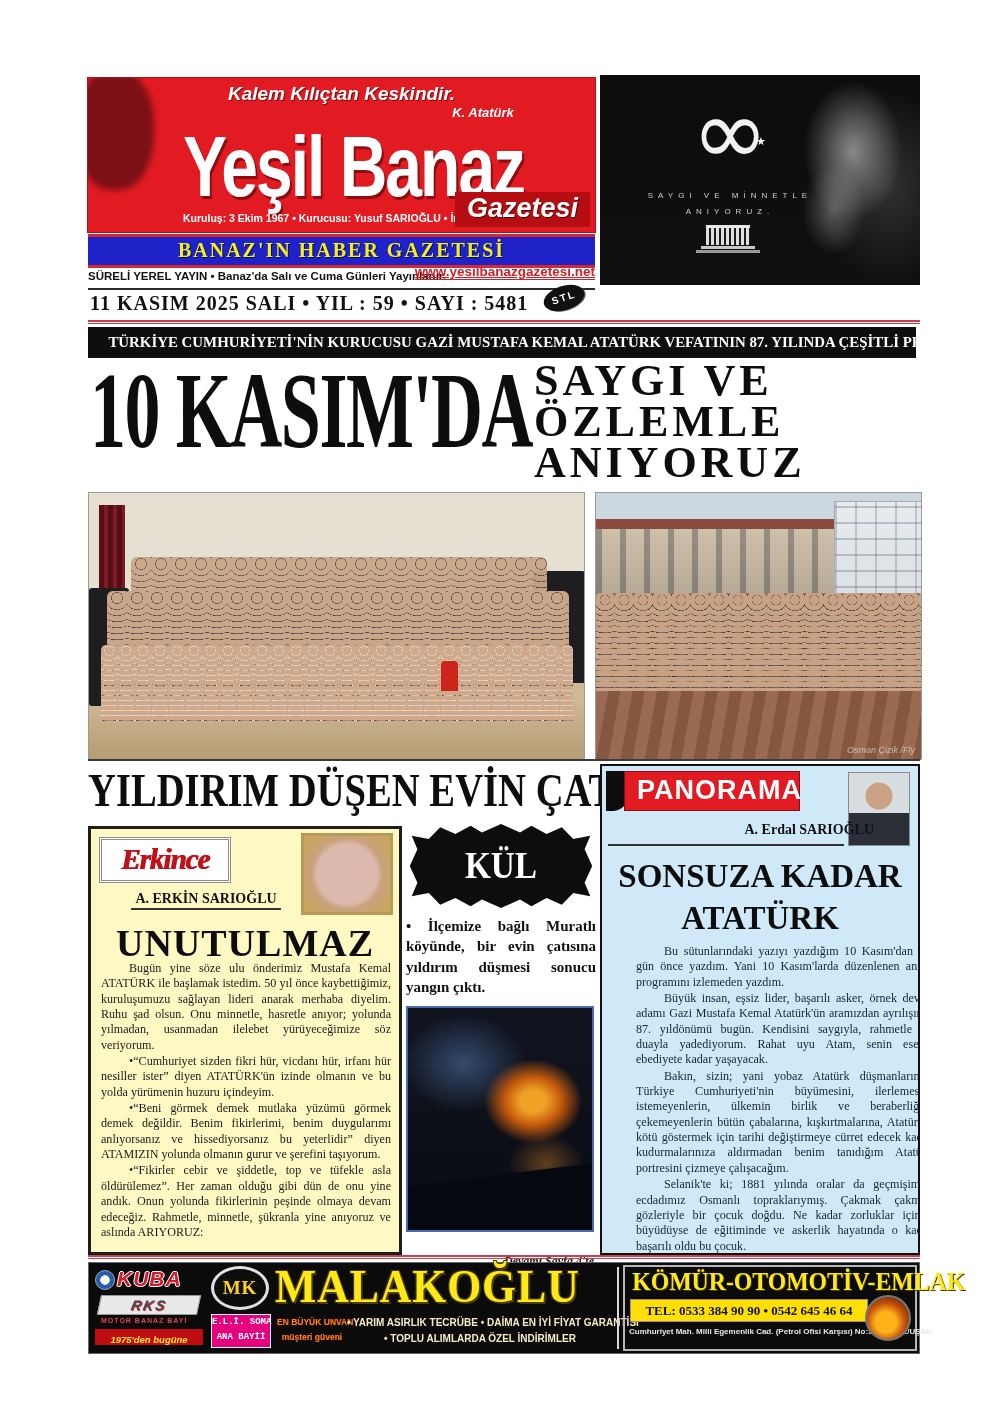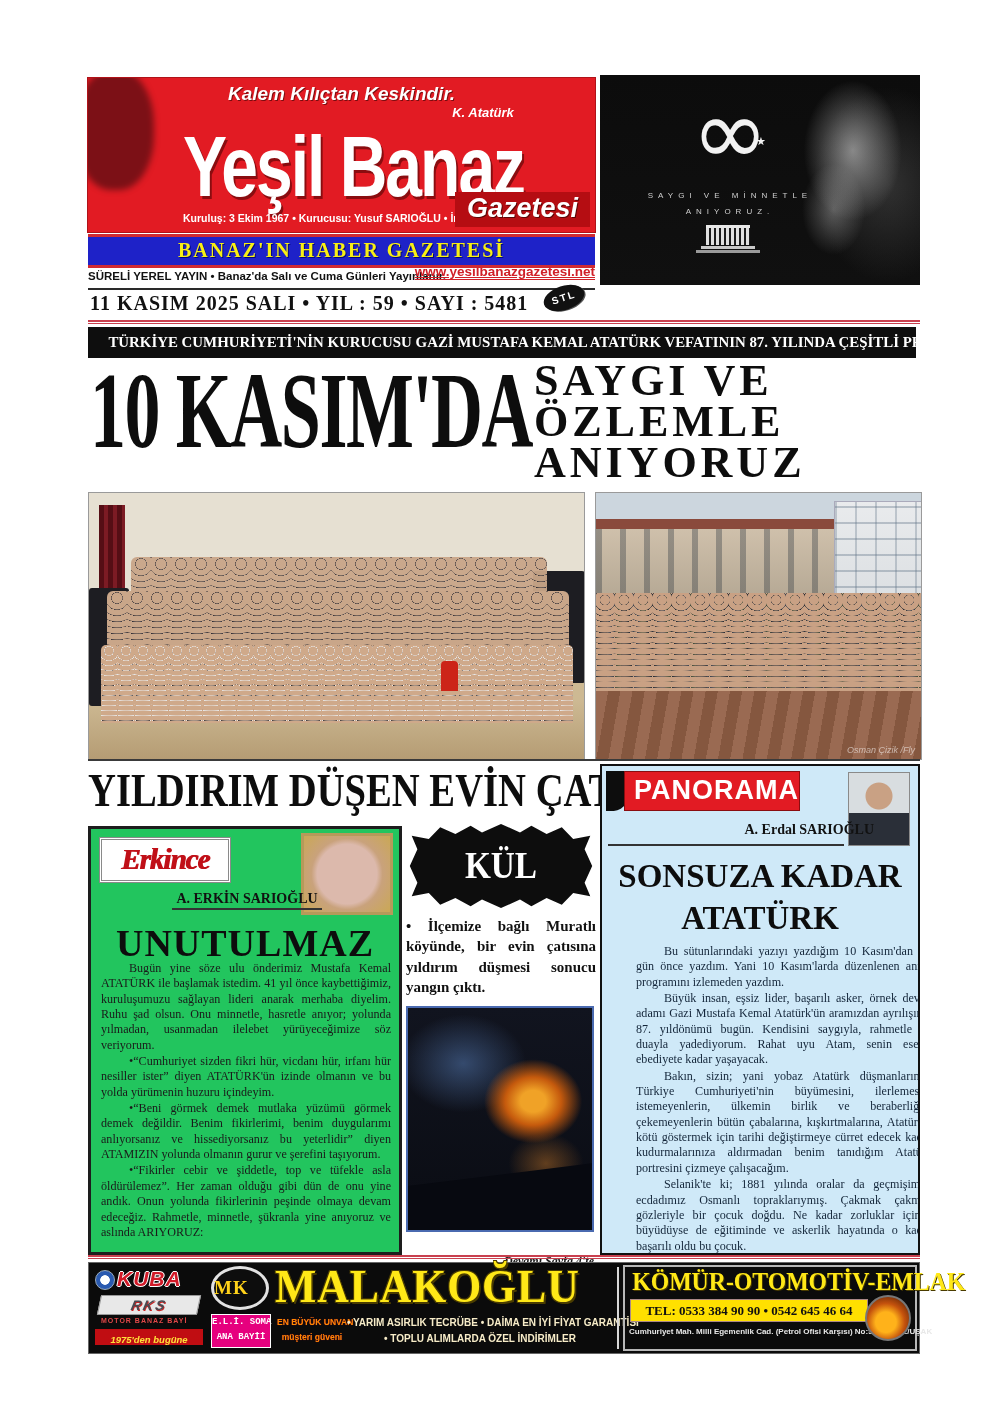--- a/index.html
+++ b/index.html
@@ -112,29 +112,29 @@
       repeating-linear-gradient(100deg,#9a6a52 0 12px,#85573f 12px 24px);}
   #pr-watermark{right:6px;bottom:4px;color:rgba(255,255,255,.55);font-style:italic;font-size:9px;
       font-family:"Liberation Sans",sans-serif;}
   #photos-underline{left:88px;top:759px;width:832px;height:2px;background:#3a3a3a;}
 
   
   #headline2{left:88px;top:764px;color:#0d0d0d;font-weight:bold;font-size:46px;white-space:nowrap;
       transform:scaleX(.84);transform-origin:left top;letter-spacing:0px;}
 
   
-  #erkince{left:88px;top:826px;width:314px;height:429px;background:#22c55e;border:3px solid #1d1d1d;
+  #erkince{left:88px;top:826px;width:314px;height:429px;background:#fef9c3;border:3px solid #1d1d1d;
       box-sizing:border-box;overflow:hidden;}
   #erkince-logo{left:8px;top:8px;width:132px;height:46px;background:#fff;border:3px double #8a8a8a;
       box-sizing:border-box;text-align:center;}
   #erkince-logo span{color:#c01018;font-weight:bold;font-style:italic;font-size:29px;line-height:38px;
       letter-spacing:-1px;text-shadow:1px 0 0 #c01018;}
   #erkince-medallion{right:6px;top:4px;width:92px;height:82px;border:3px solid #b59a5a;box-sizing:border-box;
       background:radial-gradient(circle at 50% 50%,#dcb9ac 0 52%,#c9a27c 62%,#caa855 100%);}
-  #erkince-author{left:0;top:62px;width:230px;text-align:center;font-weight:bold;font-size:14px;color:#111;margin-left:41px;}
+  #erkince-author{left:0;top:62px;width:230px;text-align:center;font-weight:bold;font-size:14px;color:#111;}
   #erkince-author i{display:inline-block;border-bottom:2px solid #333;padding:0 4px 1px;font-style:normal;}
   #erkince-title{left:0;top:92px;width:100%;text-align:center;font-weight:bold;font-size:38px;color:#0d0d0d;
       letter-spacing:1px;}
   #erkince-body{left:10px;top:132px;width:290px;}
   .article p{margin:0 0 1px 0;font-size:12.1px;line-height:1.27;text-align:justify;text-indent:28px;color:#1a1a1a;}
   .continuation{font-style:italic;font-weight:bold;font-size:12px;text-align:right;color:#1a1a1a;margin-top:18px;}
 
   
   #kul-badge{left:406px;top:824px;width:190px;height:84px;background:#0d0d0d;
       clip-path:polygon(2% 50%,6% 30%,3% 14%,12% 18%,18% 4%,26% 12%,34% 2%,40% 10%,50% 0%,60% 10%,66% 2%,
@@ -152,21 +152,21 @@
       linear-gradient(#11141f,#0a0c13);overflow:hidden;}
   #fire-roof{left:-10px;bottom:-34px;width:220px;height:90px;background:#070910;
       transform:rotate(-7deg);}
   #kul-cont{left:406px;top:1236px;width:188px;}
 
   
   #panorama{left:600px;top:764px;width:320px;height:491px;background:#cfe9f8;border:2px solid #111;
       box-sizing:border-box;overflow:hidden;}
   #pan-wedge{left:4px;top:5px;width:26px;height:40px;background:#0d0d0d;border-radius:0 0 70% 0;}
   #pan-label{left:22px;top:5px;width:176px;height:40px;background:#e21b23;border:1px solid #8a0d10;
-      text-align:right;box-sizing:border-box;}
+      text-align:left;box-sizing:border-box;padding-left:12px;}
   #pan-label span{color:#fff;font-family:"Liberation Sans",sans-serif;font-weight:bold;font-size:27px;
       line-height:37px;letter-spacing:1px;}
   #pan-headshot{right:8px;top:6px;width:60px;height:72px;border:1px solid #8a8a8a;background:
       radial-gradient(circle at 50% 32%,#c9a184 0 13px,rgba(0,0,0,0) 14px),
       linear-gradient(180deg,#d8dde0 0 56%,#2a2f38 56% 100%);}
   #pan-author{left:0;top:56px;width:240px;text-align:right;font-weight:bold;font-size:14px;color:#111;padding-left:32px;}
   #pan-rule{left:6px;top:78px;width:236px;height:2px;background:#333;}
   #pan-title1{left:0;top:92px;width:100%;text-align:center;font-weight:bold;font-size:33px;color:#0d0d0d;}
   #pan-title2{left:0;top:134px;width:100%;text-align:center;font-weight:bold;font-size:33px;color:#0d0d0d;}
   #pan-body{left:10px;top:178px;width:296px;margin-left:24px;}
@@ -184,21 +184,21 @@
   #rks-panel{left:4px;top:28px;width:100px;height:20px;background:#e8e8e8;transform:skewX(-12deg);
       text-align:center;border:1px solid #999;box-sizing:border-box;}
   #rks-panel span{color:#4a4a52;font-family:"Liberation Sans",sans-serif;font-weight:bold;font-style:italic;
       font-size:14px;line-height:18px;letter-spacing:2px;text-shadow:1px 1px 0 #c22;}
   #kuba-sub{left:6px;top:50px;width:100px;color:#e04848;font-family:"Liberation Sans",sans-serif;
       font-weight:bold;font-size:7px;letter-spacing:1px;}
   #kuba-since{left:0px;top:62px;width:108px;height:16px;background:#c00d12;text-align:center;}
   #kuba-since span{color:#ffe23a;font-family:"Liberation Sans",sans-serif;font-weight:bold;font-style:italic;
       font-size:9.5px;line-height:15px;}
   #mk-oval{left:122px;top:3px;width:58px;height:44px;border-radius:50%;background:#0d0d0d;
-      border:3px solid #e2e2e2;box-sizing:border-box;text-align:left;}
+      border:3px solid #e2e2e2;box-sizing:border-box;text-align:center;}
   #mk-oval span{color:#ffd21a;font-weight:bold;font-size:19px;line-height:37px;letter-spacing:1px;}
   #eli-box{left:122px;top:51px;width:60px;height:34px;background:#e6007e;border:1px solid #fff;
       box-sizing:border-box;text-align:center;}
   .eli-line{color:#fff;font-family:Liberation Mono, monospace;font-weight:bold;font-size:9px;line-height:15px;
       white-space:nowrap;}
   #orange-box{left:188px;top:52px;width:70px;height:34px;text-align:center;}
   .orange-line{color:#ff8a00;font-family:"Liberation Sans",sans-serif;font-weight:bold;font-size:8.5px;
       line-height:15px;white-space:nowrap;text-shadow:0 0 1px #803;}
   #malakoglu{left:186px;top:-4px;width:340px;color:#ffe817;font-weight:bold;font-size:47px;white-space:nowrap;
       letter-spacing:1px;transform:scaleX(.93);transform-origin:left top;
@@ -297,21 +297,21 @@
   <div id="erkince" class="abs">
     <div id="erkince-logo" class="abs">
       <span>Erkince</span>
     </div>
     <div id="erkince-medallion" class="abs"></div>
     <div id="erkince-author" class="abs">
       <i>A. ERKİN SARIOĞLU</i>
     </div>
     <div id="erkince-title" class="abs">UNUTULMAZ</div>
     <div id="erkince-body" class="abs article">
-      <p>Bugün yine söze ulu önderimiz Mustafa Kemal ATATÜRK ile başlamak istedim. 41 yıl önce kaybettiğimiz, kuruluşumuzu sağlayan lideri anarak merhaba diyelim. Ruhu şad olsun. Onu minnetle, hasretle anıyor; yolunda yılmadan, usanmadan ilelebet yürüyeceğimize söz veriyorum.</p>
+      <p>Bugün yine söze ulu önderimiz Mustafa Kemal ATATÜRK ile başlamak istedim. 50 yıl önce kaybettiğimiz, kuruluşumuzu sağlayan lideri anarak merhaba diyelim. Ruhu şad olsun. Onu minnetle, hasretle anıyor; yolunda yılmadan, usanmadan ilelebet yürüyeceğimize söz veriyorum.</p>
       <p>•“Cumhuriyet sizden fikri hür, vicdanı hür, irfanı hür nesiller ister” diyen ATATÜRK'ün izinde olmanın ve bu yolda yürümenin huzuru içindeyim.</p>
       <p>•“Beni görmek demek mutlaka yüzümü görmek demek değildir. Benim fikirlerimi, benim duygularımı anlıyorsanız ve hissediyorsanız bu yeterlidir” diyen ATAMIZIN yolunda olmanın gurur ve şerefini taşıyorum.</p>
       <p>•“Fikirler cebir ve şiddetle, top ve tüfekle asla öldürülemez”. Her zaman olduğu gibi dün de onu yine andık. Onun yolunda fikirlerinin peşinde olmaya devam edeceğiz. Rahmetle, minnetle, şükranla yine anıyoruz ve aslında ARIYORUZ:</p>
       <div class="continuation">Devamı Sayfa 7'de</div>
     </div>
   </div>
 
   <div id="kul-badge" class="abs">
     <span>KÜL OLDU</span>
   </div>

